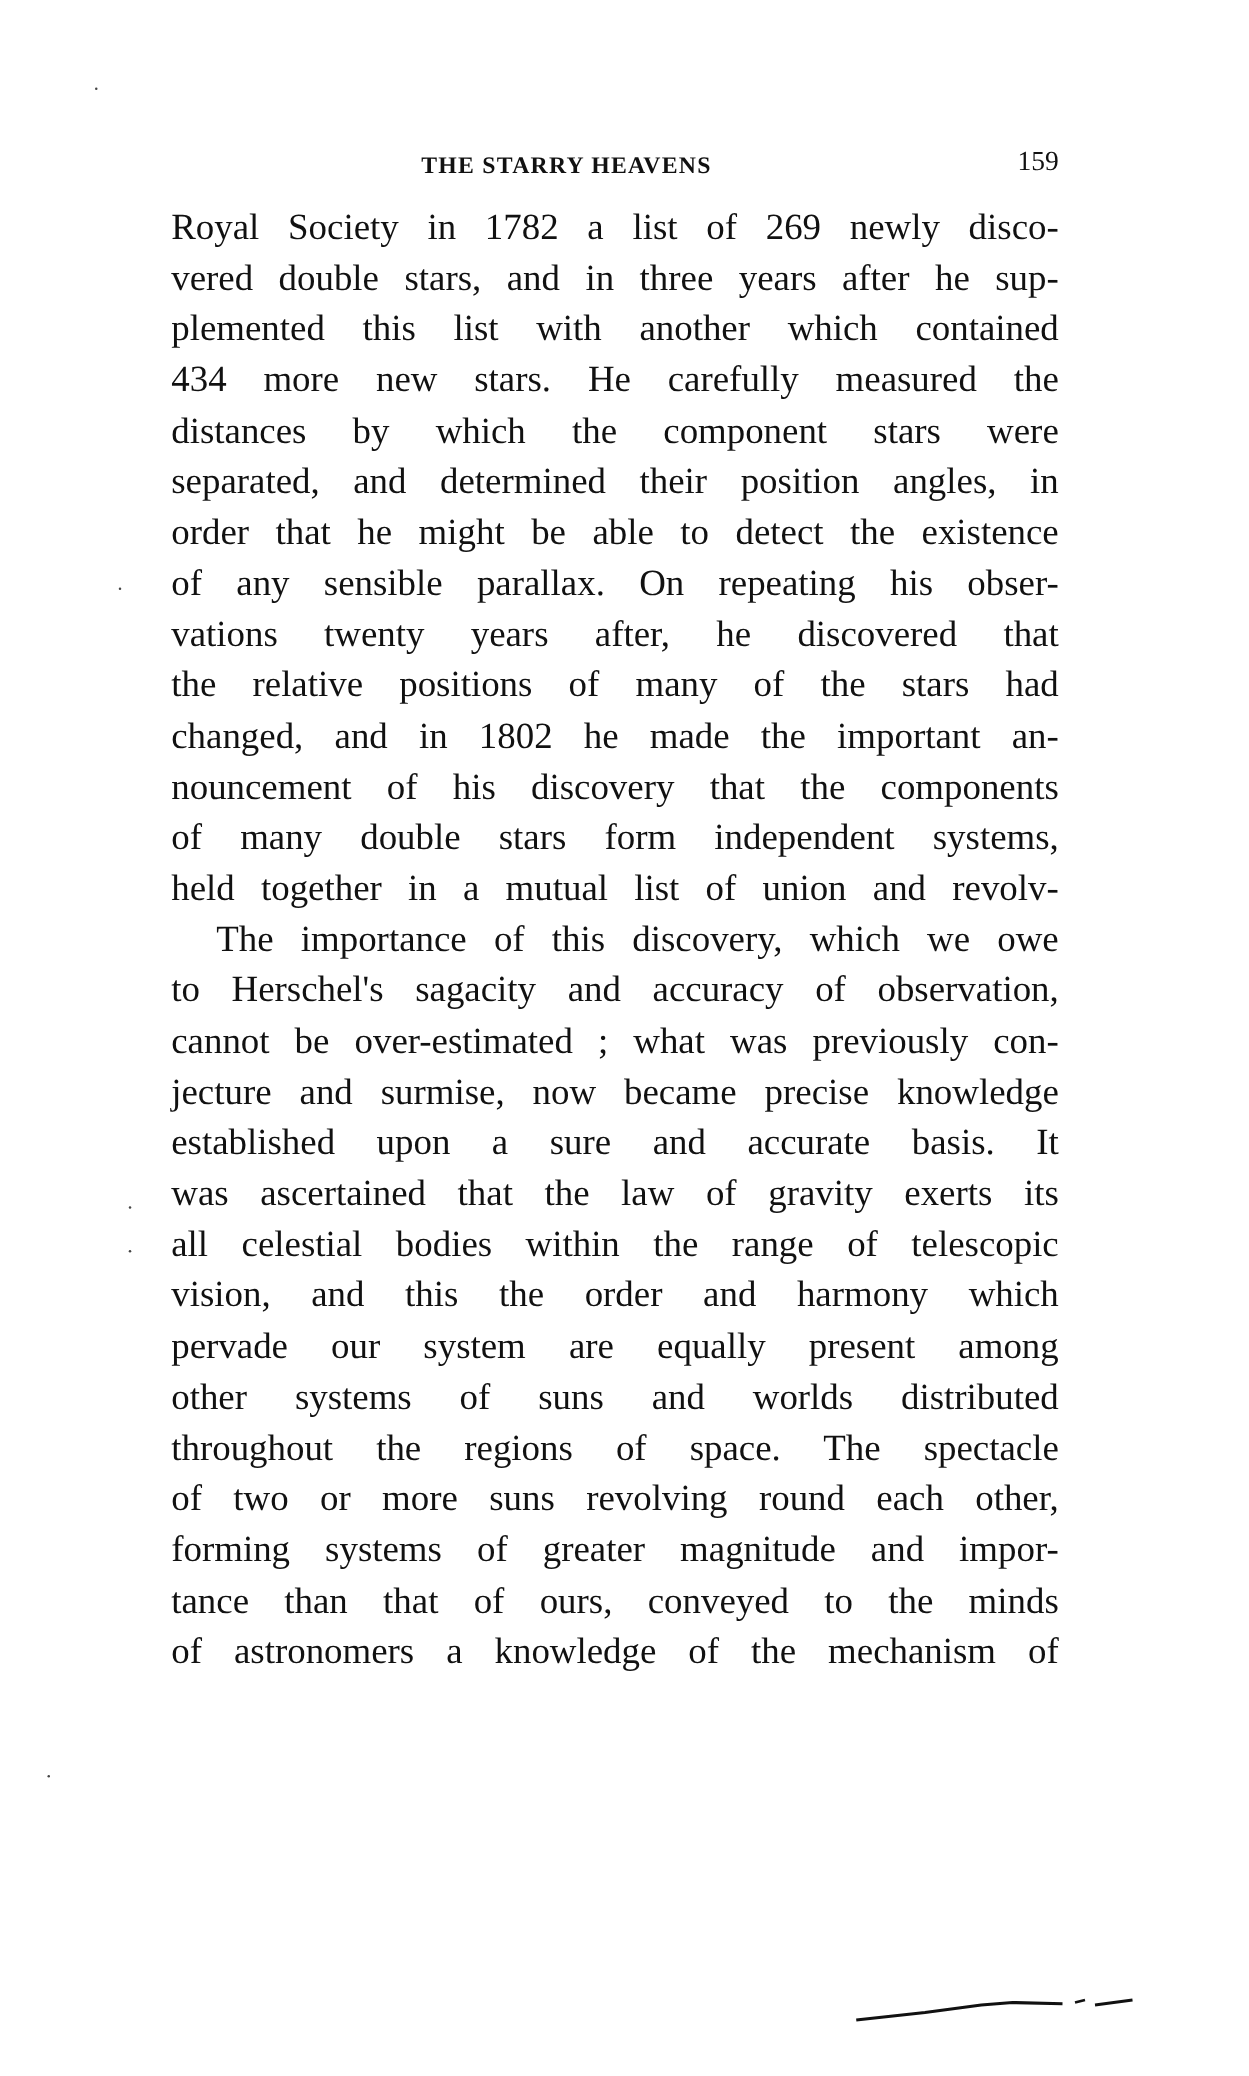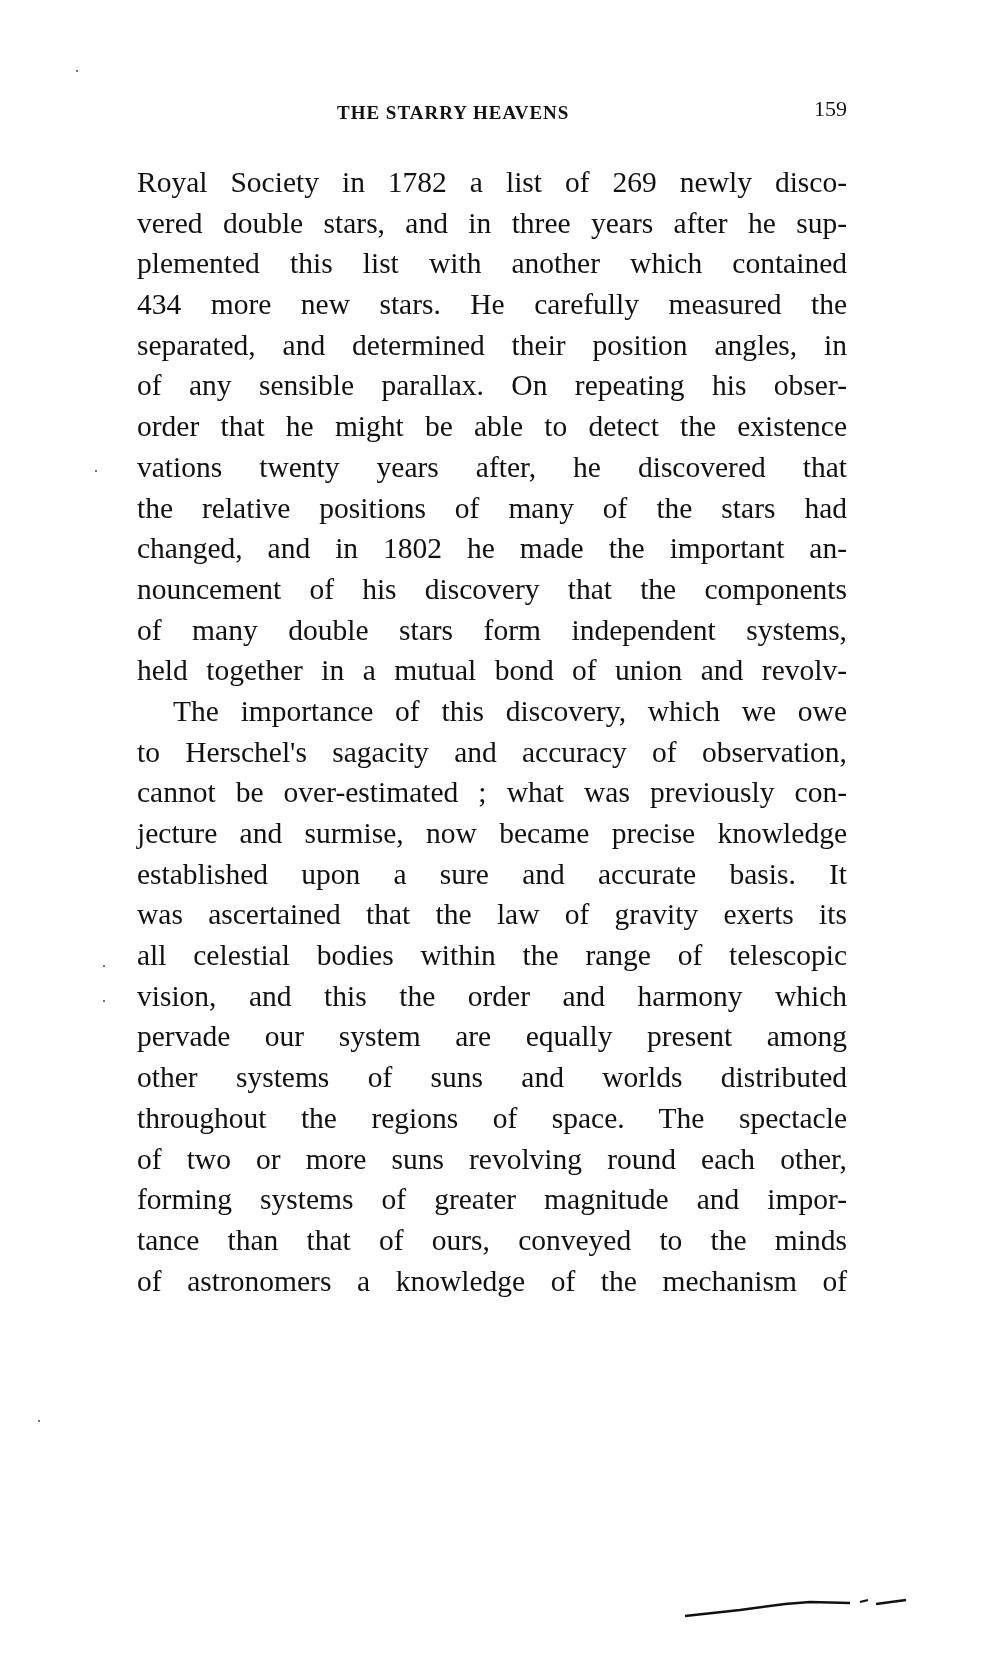--- a/index.html
+++ b/index.html
@@ -2,21 +2,21 @@
 <html><head>
 <meta charset="utf-8">
 <style>
   html, body { margin: 0; padding: 0; background: #ffffff; }
   body {
     width: 999px; height: 1661px; position: relative; overflow: hidden;
     font-family: "DejaVu Serif", "Liberation Serif", serif;
     color: #111111;
   }
   .header {
-    position: absolute; left: 137px; top: 96px; width: 710px; height: 32px;
+    position: absolute; left: 137px; top: 116px; width: 710px; height: 32px;
   }
   .running-title {
     position: absolute; left: 200px; top: 6px;
     font-size: 19px; font-weight: bold; letter-spacing: 1px;
     font-family: "Liberation Serif", serif;
   }
   .page-number {
     position: absolute; right: 0; top: 0;
     font-size: 22px; font-family: "Liberation Serif", serif;
   }
@@ -43,29 +43,30 @@
   <span class="running-title">THE STARRY HEAVENS</span>
   <span class="page-number">159</span>
 </div>
 
 <div class="body-text">
   <div>
     <span class="line">Royal Society in 1782 a list of 269 newly disco-</span>
     <span class="line">vered double stars, and in three years after he sup-</span>
     <span class="line">plemented this list with another which contained</span>
     <span class="line">434 more new stars.  He carefully measured the</span>
+    <span class="line">distances by which the component stars were</span>
     <span class="line">separated, and determined their position angles, in</span>
+    <span class="line">order that he might be able to detect the existence</span>
     <span class="line">of any sensible parallax.  On repeating his obser-</span>
-    <span class="line">order that he might be able to detect the existence</span>
     <span class="line">vations twenty years after, he discovered that</span>
     <span class="line">the relative positions of many of the stars had</span>
     <span class="line">changed, and in 1802 he made the important an-</span>
     <span class="line">nouncement of his discovery that the components</span>
     <span class="line">of many double stars form independent systems,</span>
-    <span class="line">held together in a mutual bond of union and revolv-</span>
+    <span class="line">held together in a mutual list of union and revolv-</span>
   </div>
   <div>
     <span class="line indent">The importance of this discovery, which we owe</span>
     <span class="line">to Herschel's sagacity and accuracy of observation,</span>
     <span class="line">cannot be over-estimated ; what was previously con-</span>
     <span class="line">jecture and surmise, now became precise knowledge</span>
     <span class="line">established upon a sure and accurate basis.  It</span>
     <span class="line">was ascertained that the law of gravity exerts its</span>
     <span class="line">all celestial bodies within the range of telescopic</span>
     <span class="line">vision, and this the order and harmony which</span>

